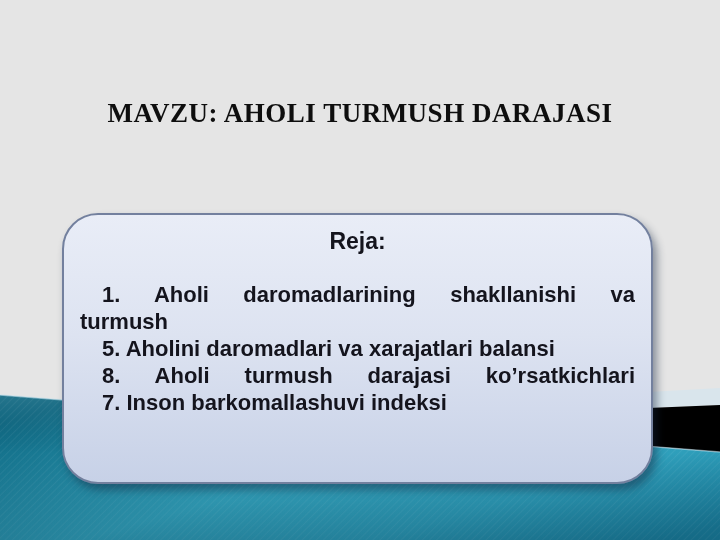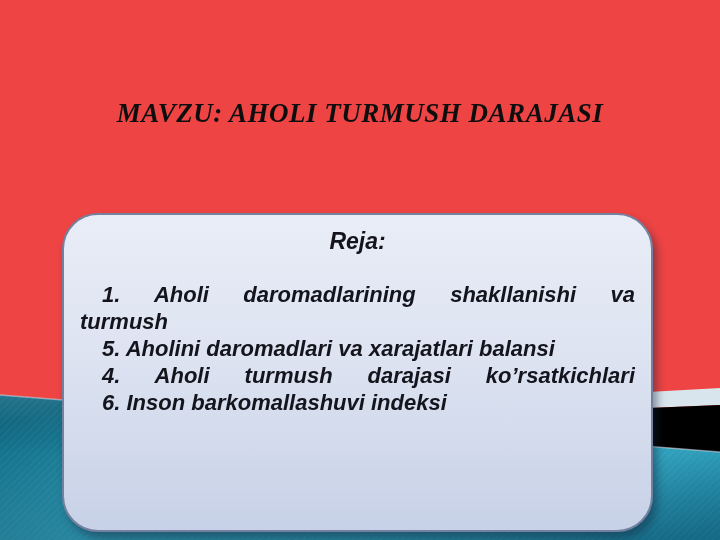--- a/index.html
+++ b/index.html
@@ -4,24 +4,23 @@
 <style>
   html, body {
     margin: 0;
     padding: 0;
     background: #2b2b2b;
   }
   .slide {
     position: relative;
     width: 720px;
     height: 540px;
-    background: #ef4444;
+    background: #e5e5e5;
     overflow: hidden;
     font-family: "Liberation Sans", sans-serif;
-    font-style: italic;
   }
   
   .bottom-art {
     position: absolute;
     left: 0; top: 0;
     width: 720px;
     height: 540px;
     display: block;
   }
   
@@ -39,21 +38,21 @@
     letter-spacing: 0.5px;
     color: #0e0e0e;
   }
   .title-line { display: block; }
   
   .plan-box {
     position: absolute;
     left: 62px;
     top: 213px;
     width: 591px;
-    height: 319px;
+    height: 271px;
     box-sizing: border-box;
     border: 2px solid #73809e;
     border-radius: 36px;
     background: linear-gradient(180deg, #e9edf7 0%, #dde3f1 45%, #c7d1e7 100%);
     box-shadow: 4px 6px 9px rgba(20, 35, 60, 0.45);
     padding: 12px 16px 0 16px;
     color: #14141d;
   }
   .plan-heading {
     text-align: center;
@@ -121,18 +120,18 @@
     <span class="title-line">MAVZU: AHOLI TURMUSH DARAJASI</span>
   </h1>
 
   <div class="plan-box">
     <div class="plan-heading">Reja:</div>
 
     <div class="plan-lines">
       <div class="pline stretch indent">1. Aholi daromadlarining shakllanishi va</div>
       <div class="pline">turmush</div>
       <div class="pline indent">5. Aholini daromadlari va xarajatlari balansi</div>
-      <div class="pline stretch indent">4. Aholi turmush darajasi ko’rsatkichlari</div>
-      <div class="pline indent">6. Inson barkomallashuvi indeksi</div>
+      <div class="pline stretch indent">8. Aholi turmush darajasi ko’rsatkichlari</div>
+      <div class="pline indent">7. Inson barkomallashuvi indeksi</div>
     </div>
   </div>
 
 </div>
 
 </body></html>

